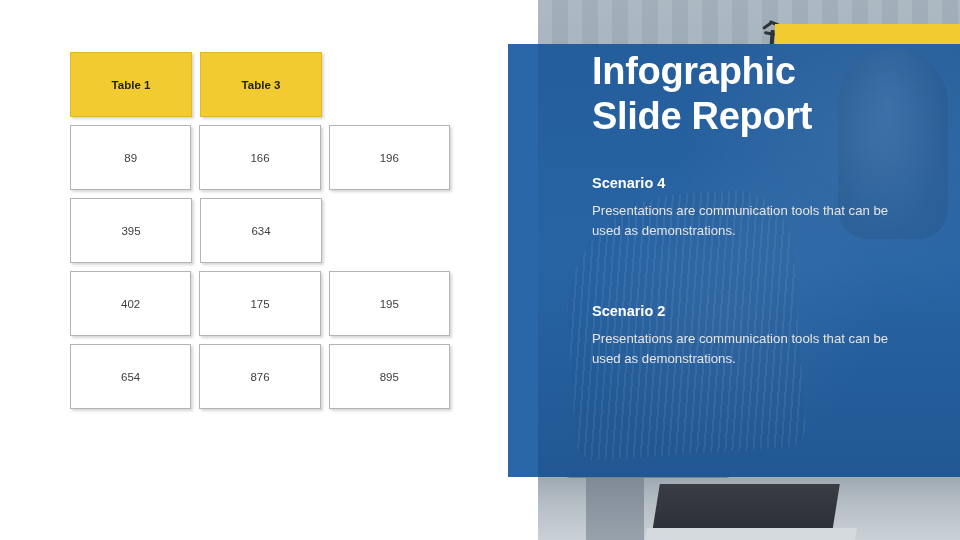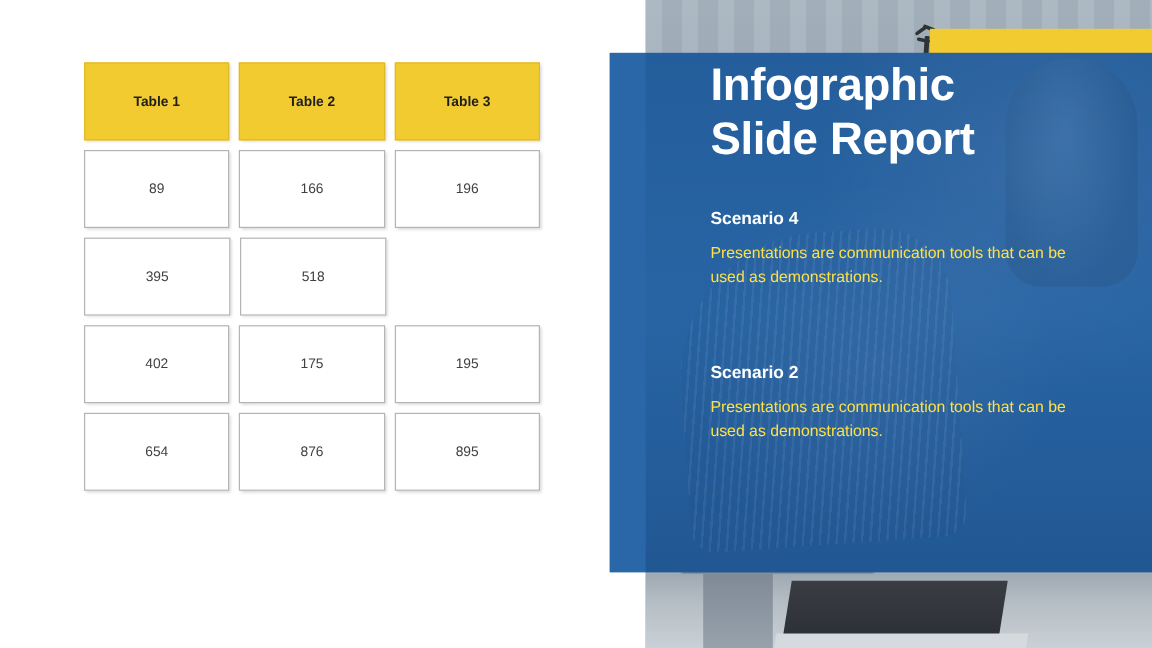--- a/index.html
+++ b/index.html
@@ -218,21 +218,21 @@
   .scenario-1 { top: 130px; }
   .scenario-2 { top: 258px; }
   .scenario-heading {
     color: #ffffff;
     font-size: 14.5px;
     font-weight: bold;
     margin: 0 0 9px 0;
     line-height: 18px;
   }
   .scenario-body {
-    color: #fde047;
+    color: #e5e5e5;
     font-size: 13.2px;
     line-height: 19.5px;
     margin: 0;
   }
 
   
   .table-wrap {
     position: absolute;
     left: 70px;
     top: 52px;
@@ -310,34 +310,33 @@
         <p class="scenario-heading">Scenario 2</p>
         <p class="scenario-body">Presentations are communication tools that can be used as demonstrations.</p>
       </div>
     </div>
   </div>
 
   <div class="table-wrap">
 
     <div class="table-row">
       <div class="cell head">Table 1</div>
-      <div class="cell head">Table 2</div>
       <div class="cell head">Table 3</div>
     </div>
 
 
     <div class="table-row">
       <div class="cell">89</div>
       <div class="cell">166</div>
       <div class="cell">196</div>
     </div>
 
     <div class="table-row">
       <div class="cell">395</div>
-      <div class="cell">518</div>
+      <div class="cell">634</div>
     </div>
 
     <div class="table-row">
       <div class="cell">402</div>
       <div class="cell">175</div>
       <div class="cell">195</div>
     </div>
 
     <div class="table-row">
       <div class="cell">654</div>

